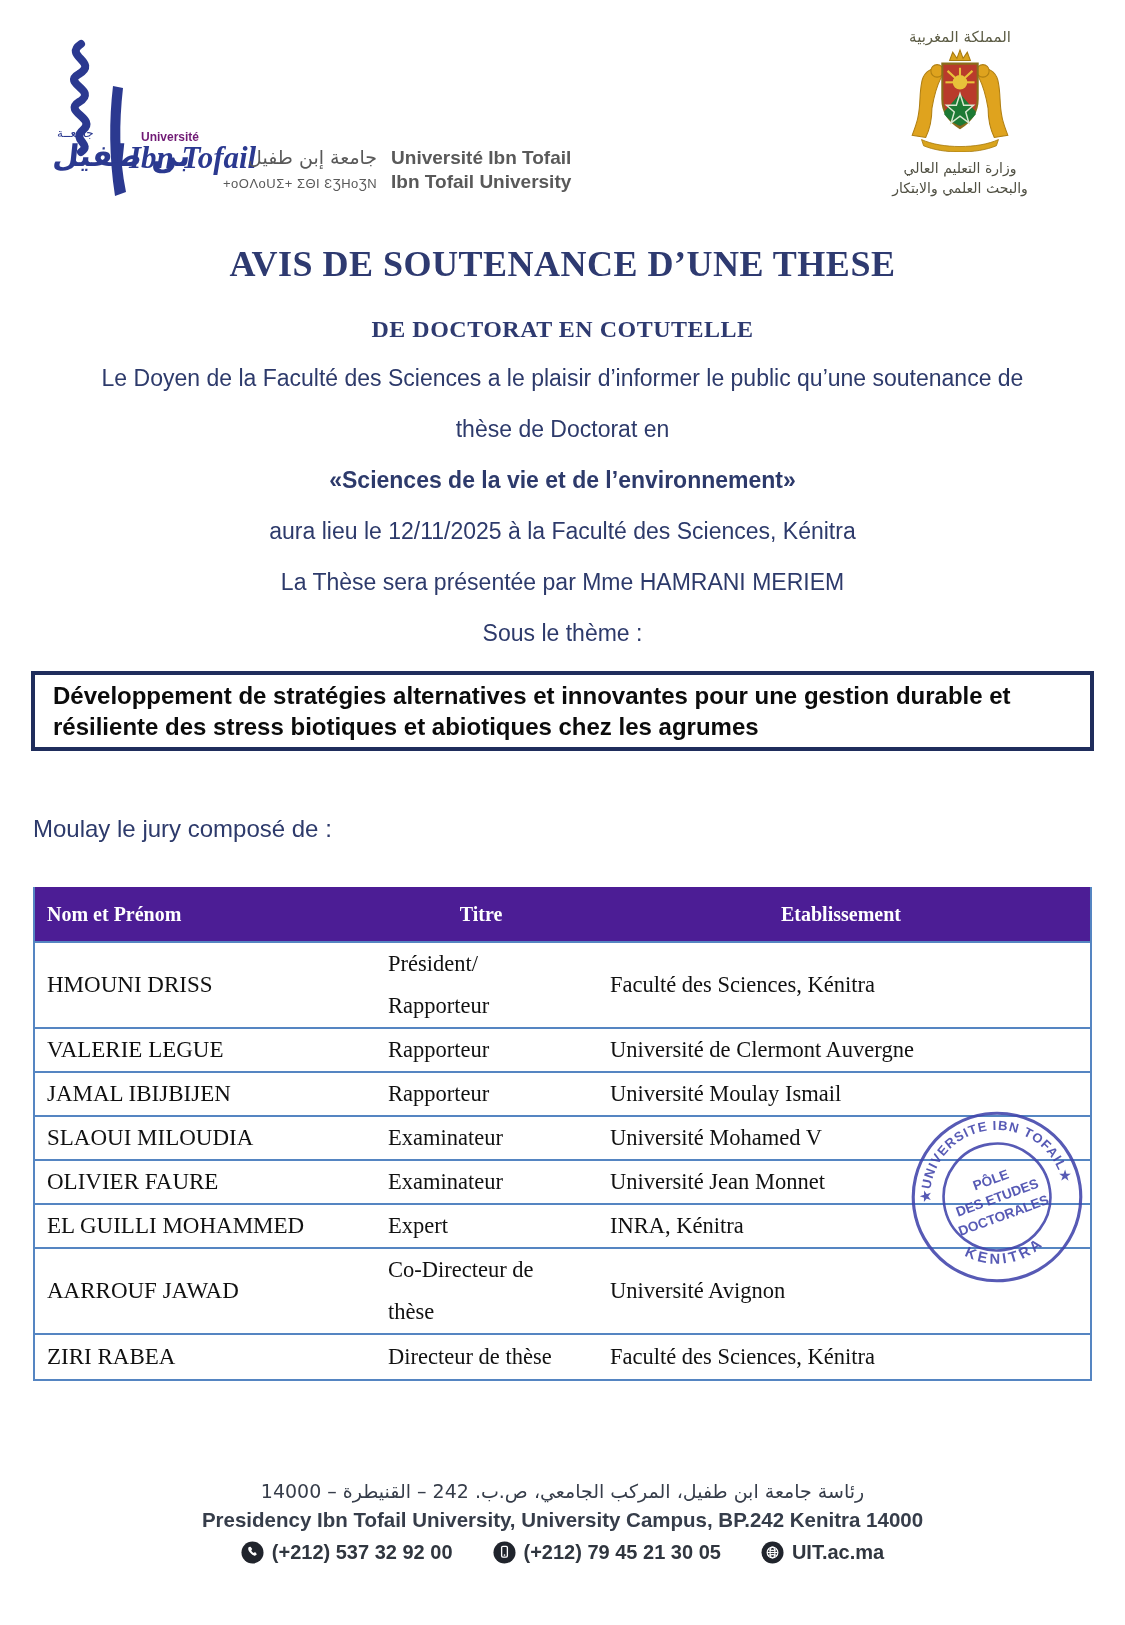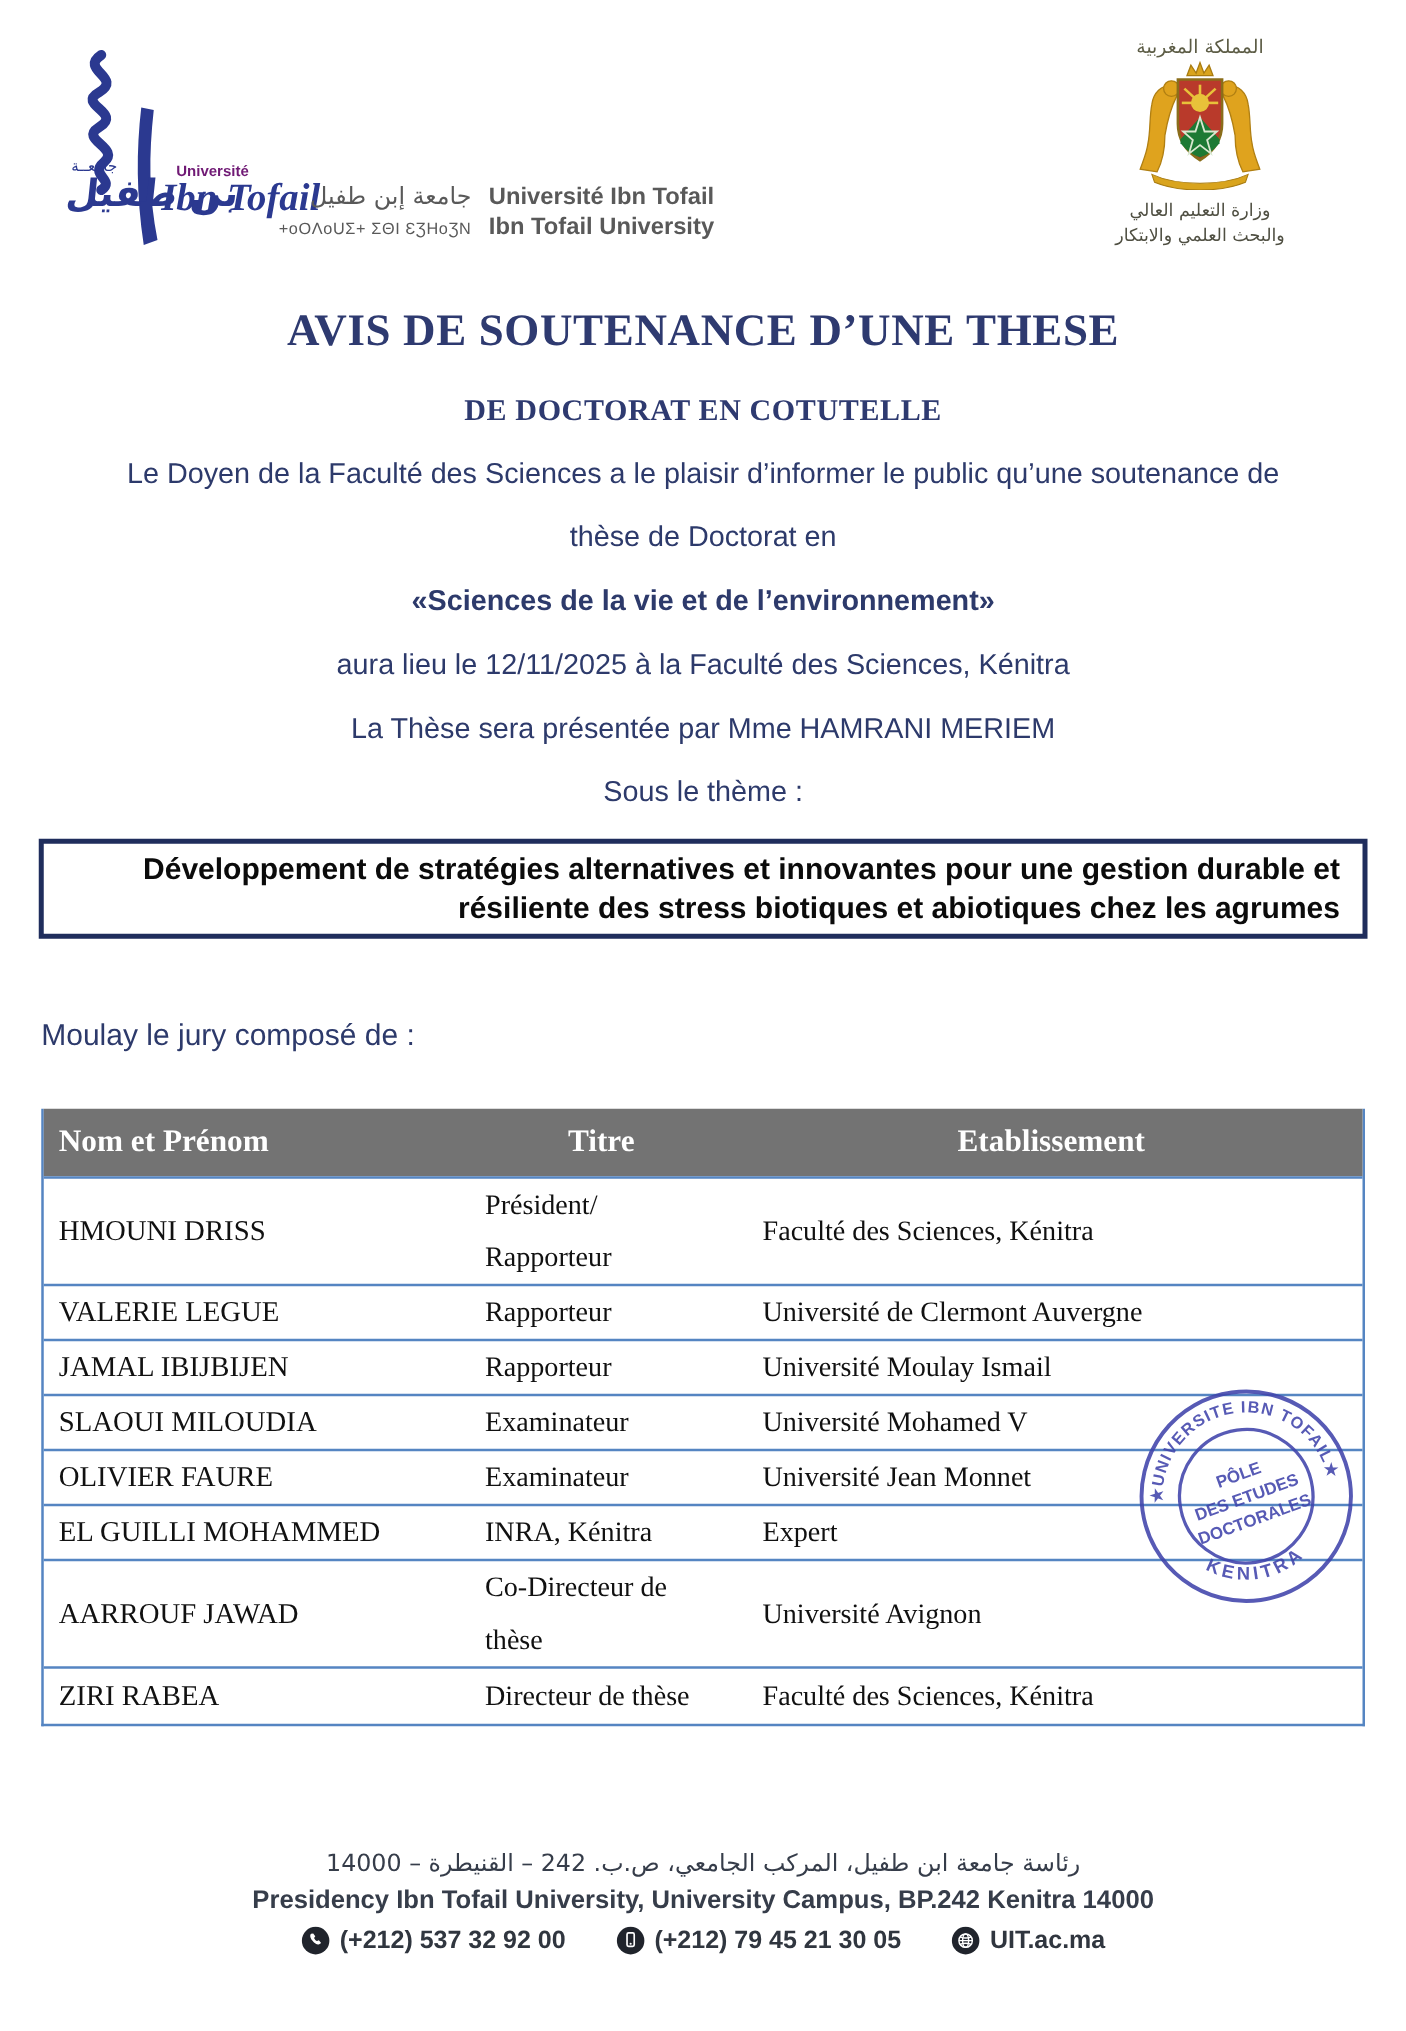--- a/index.html
+++ b/index.html
@@ -28,28 +28,28 @@
   .title-block { margin-top:38px; text-align:center; font-family:"Liberation Serif", serif; font-weight:bold; color:#2e3a70; }
   .title-line1 { font-size:36px; line-height:40px; letter-spacing:0.5px; }
   .title-line2 { font-size:24px; line-height:40px; letter-spacing:0.5px; margin-top:25px; }
 
   
   .intro { margin-top:4px; text-align:center; color:#2d3a6b; font-size:23px; }
   .intro p { line-height:51px; white-space:nowrap; }
   .intro .bold { font-weight:bold; }
 
   
-  .theme-box { margin:12px 31px 0 31px; border:4px solid #1f2d5c; padding:5px 18px; text-align:right;
+  .theme-box { margin:12px 31px 0 31px; border:4px solid #1f2d5c; padding:5px 18px; text-align:left;
                font-size:24px; font-weight:bold; color:#0b0b0b; line-height:31px; }
 
   
   .jury-heading { margin:64px 0 0 33px; color:#2d3a6b; font-size:24px; }
   .jtable { margin:44px 33px 0 33px; border:2px solid #5585c2; border-top:none; font-family:"Liberation Serif", serif; }
   .jrow, .jhead { display:grid; grid-template-columns:335px 222px 1fr; }
-  .jhead { background:#737373; height:54px; color:#ffffff; font-weight:bold; font-size:25px; }
+  .jhead { background:#4c1d95; height:54px; color:#ffffff; font-weight:bold; font-size:20px; }
   .jhead .hc { display:flex; align-items:center; }
   .hc1 { padding-left:12px; }
   .hc2, .hc3 { justify-content:center; }
   .jrow { border-top:2px solid #5585c2; }
   .jrow:first-of-type { border-top:none; }
   .cell { display:flex; align-items:center; font-size:22.5px; color:#111; line-height:42px; }
   .c-name { padding-left:12px; font-size:23px; }
   .c-title { padding-left:18px; }
   .c-title span { max-width:195px; display:inline-block; }
   .c-est { padding-left:18px; }
@@ -174,24 +174,24 @@
     </div>
     <div class="jrow">
       <div class="cell c-name">OLIVIER FAURE</div>
       <div class="cell c-title">
           <span>Examinateur</span>
         </div>
       <div class="cell c-est">Université Jean Monnet</div>
     </div>
     <div class="jrow">
       <div class="cell c-name">EL GUILLI MOHAMMED</div>
+      <div class="cell c-title">
+          <span>Expert</span>
+        </div>
       <div class="cell c-est">INRA, Kénitra</div>
-      <div class="cell c-title">
-          <span>Expert</span>
-        </div>
     </div>
     <div class="jrow">
       <div class="cell c-name">AARROUF JAWAD</div>
       <div class="cell c-title">
           <span>Co-Directeur de thèse</span>
         </div>
       <div class="cell c-est">Université Avignon</div>
     </div>
     <div class="jrow r-last">
       <div class="cell c-name">ZIRI RABEA</div>

